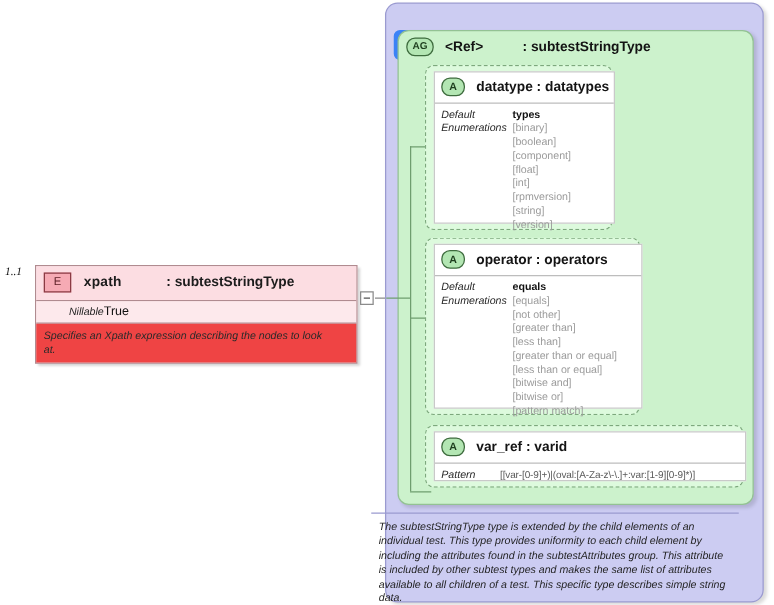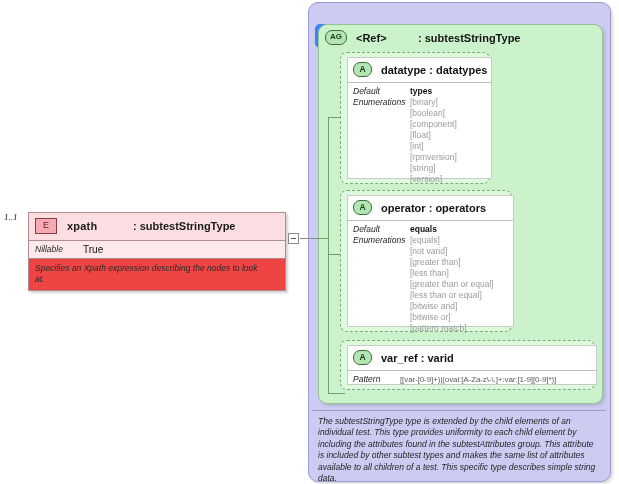--- a/index.html
+++ b/index.html
@@ -54,20 +54,21 @@
   #xpath-type {
     font-size: 11px;
     color: #1c1c1c;
     font-weight: bold;
   }
   #xpath-facets {
     display: flex;
     padding: 3px 6px 3px 6px;
     border-bottom: 1px solid #b08b90;
     background: #fde9ec;
+    text-align: right;
   }
   #xpath-facets .fk {
     font-size: 8.5px;
     font-style: italic;
     color: #262626;
     width: 48px;
   }
   #xpath-facets .fv {
     font-size: 10px;
     color: #111;
@@ -303,21 +304,21 @@
   #varref-box .pattern-val {
     font-size: 8px;
     color: #5a5a5a;
     line-height: 11px;
     letter-spacing: -0.1px;
   }
 
   
   #ct-doc {
     position: absolute;
-    left: 312px;
+    left: 297px;
     top: 410px;
     width: 294px;
     border-top: 1px solid #9a9ad0;
     padding: 5px 6px 0 6px;
     box-sizing: border-box;
     font-size: 8.5px;
     font-style: italic;
     line-height: 11.4px;
     color: #1f1f1f;
   }
@@ -400,21 +401,21 @@
       <span class="attr-title">operator : operators</span>
     </div>
     <div class="attr-body">
       <div class="facet-keys">
         <div>Default</div>
         <div>Enumerations</div>
       </div>
       <div class="facet-vals">
         <div class="default-val">equals</div>
         <div>[equals]</div>
-        <div>[not varid]</div>
+        <div>[not other]</div>
         <div>[greater than]</div>
         <div>[less than]</div>
         <div>[greater than or equal]</div>
         <div>[less than or equal]</div>
         <div>[bitwise and]</div>
         <div>[bitwise or]</div>
         <div>[pattern match]</div>
       </div>
     </div>
   </div>

